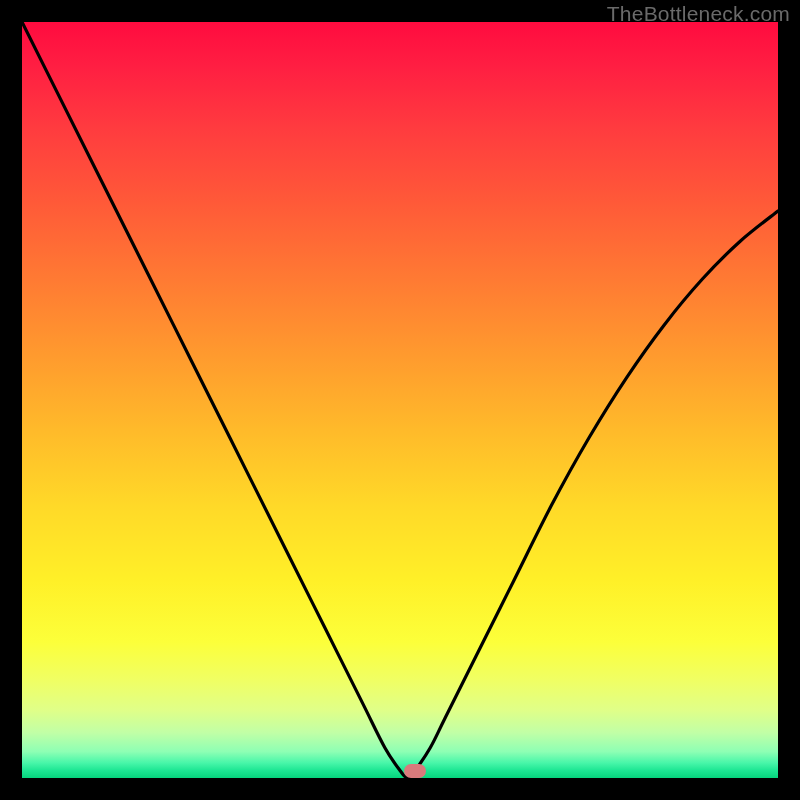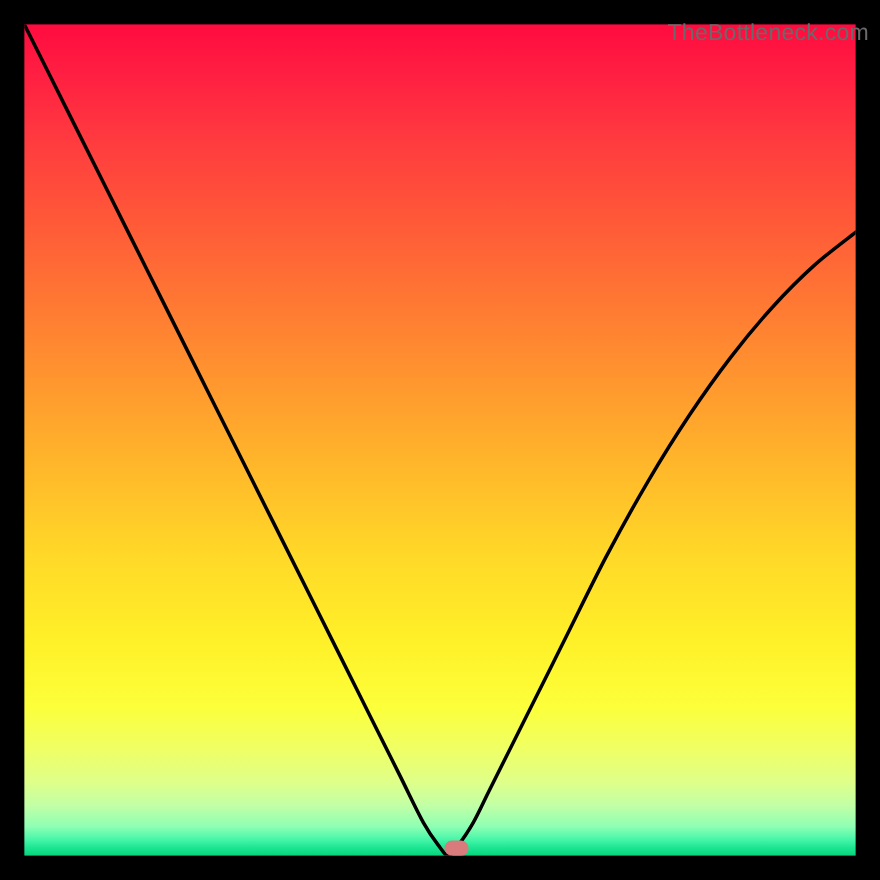--- a/index.html
+++ b/index.html
@@ -56,21 +56,21 @@
     width: 756px;
     height: 756px;
   }
   .marker {
     position: absolute;
     background: #d97a7c;
     border-radius: 7px;
   }
   .watermark {
     position: absolute;
-    top: 18px;
+    top: 2px;
     right: 10px;
     color: #6a6a6a;
     font-size: 21px;
     letter-spacing: 0.2px;
     font-weight: 500;
     user-select: none;
   }
 </style>
 </head>
 <body>

